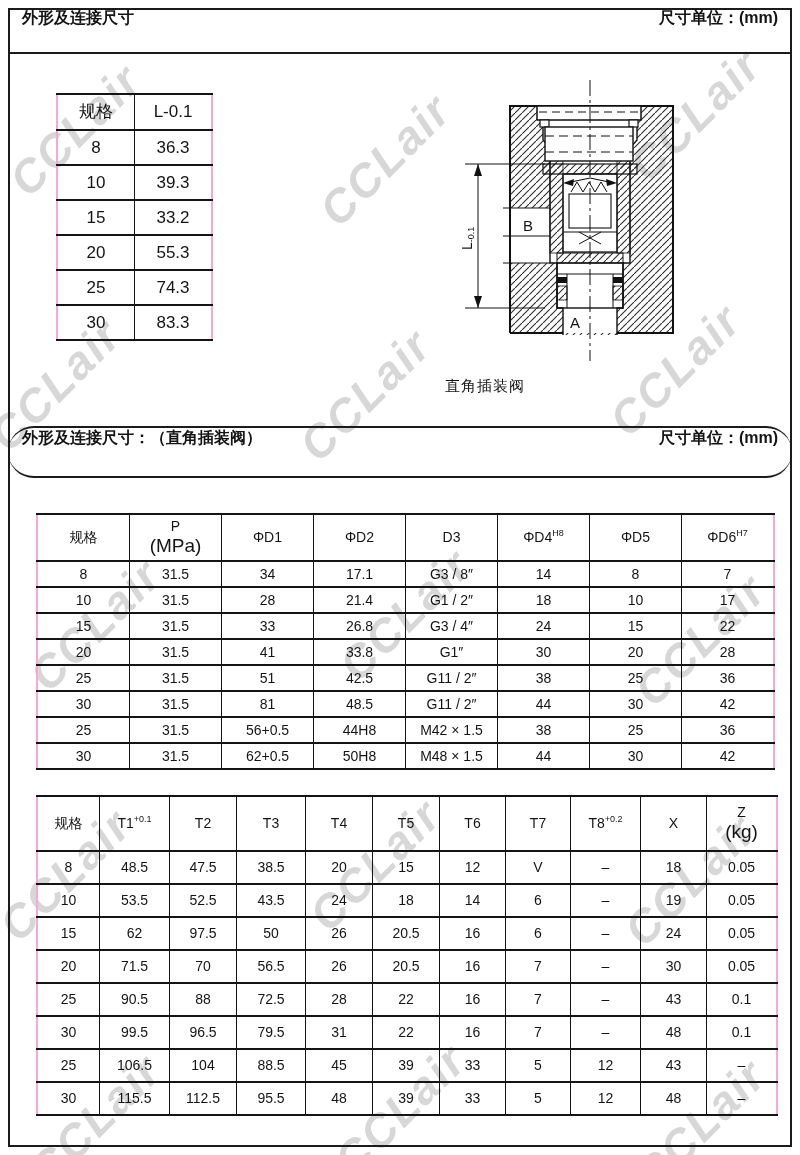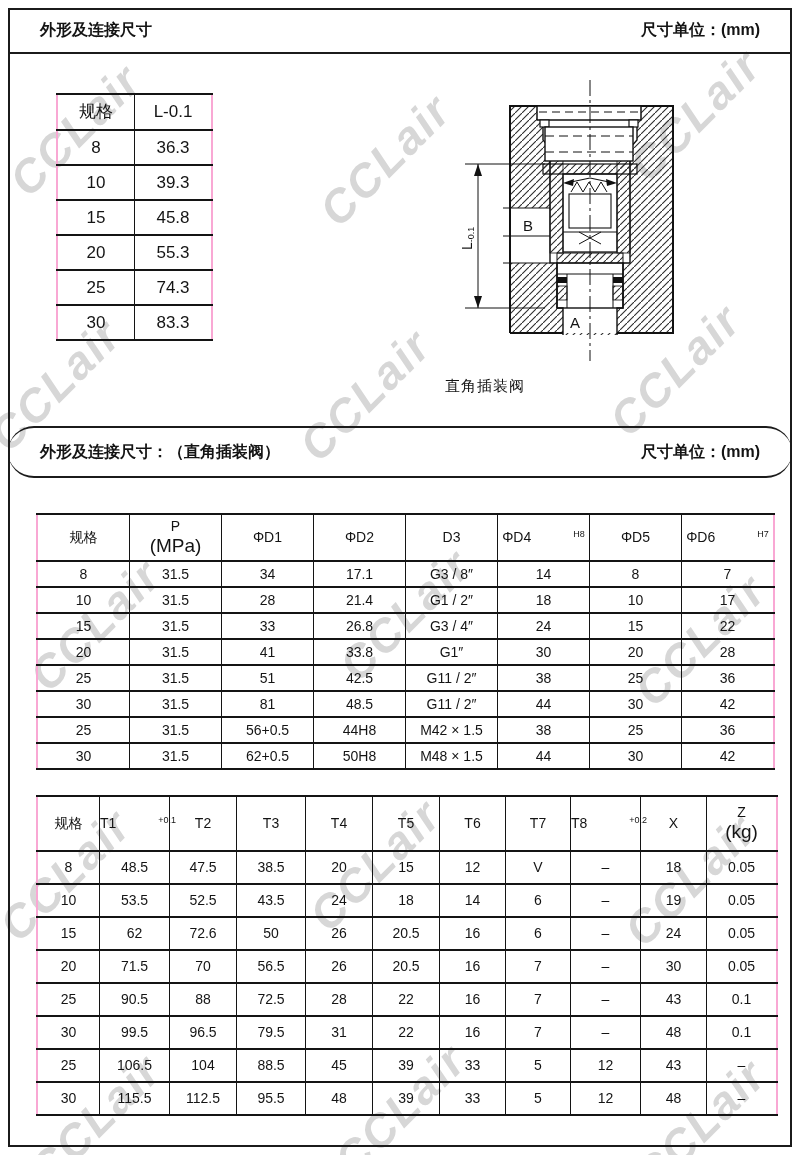--- a/index.html
+++ b/index.html
@@ -16,37 +16,37 @@
     font-weight:bold;font-style:italic;
     font-size:46px;letter-spacing:2px;
     transform:translate(-50%,-50%) rotate(-45deg);
     user-select:none;
   }
   
   .frame{position:absolute;left:8px;top:8px;right:8px;bottom:8px;border:2px solid #1b1b1b;z-index:1;}
   
   .band{
     position:absolute;left:8px;right:8px;z-index:2;
-    display:flex;justify-content:space-between;align-items:center;
-    padding:0 32px;box-sizing:border-box;
+    display:flex;justify-content:space-between;align-items:flex-start;
+    padding:0 14px;box-sizing:border-box;
     font-weight:bold;font-size:16px;
   }
   .band1{top:8px;height:46px;border-bottom:2px solid #1b1b1b;}
   .band2{top:426px;height:52px;border-top:2px solid #1b1b1b;border-bottom:2px solid #1b1b1b;border-radius:26px;}
   
   table.tbl{
     position:absolute;z-index:2;border-collapse:collapse;table-layout:fixed;
     background:transparent;border:2px solid #f9a8d4;
   }
   .tbl th,.tbl td{
     border:1px solid #141414;border-top-width:2px;border-bottom-width:2px;
     text-align:center;vertical-align:middle;padding:0;
     font-weight:normal;background:transparent;line-height:1.15;
   }
-  .tbl sup{font-size:9px;vertical-align:super;line-height:0;padding-left:42px;}
+  .tbl sup{font-size:9px;vertical-align:super;line-height:0;}
   .tbl .h2{font-size:19px;margin-top:1px;}
   .tbl1{left:56px;top:93px;width:152px;font-size:17px;}
   .tbl1 th{height:34px;}
   .tbl1 td{height:33px;}
   .tbl1 th,.tbl1 td{width:76px;}
   .tbl2{left:36px;top:513px;width:728px;font-size:14px;}
   .tbl2 th{height:45px;}
   .tbl2 td{height:24px;}
   .tbl2 th,.tbl2 td{width:91px;}
   .tbl3{left:36px;top:795px;width:728px;font-size:14px;}
@@ -101,21 +101,21 @@
       <tr>
         <td>8</td>
         <td>36.3</td>
       </tr>
       <tr>
         <td>10</td>
         <td>39.3</td>
       </tr>
       <tr>
         <td>15</td>
-        <td>45.8</td>
+        <td>33.2</td>
       </tr>
       <tr>
         <td>20</td>
         <td>55.3</td>
       </tr>
       <tr>
         <td>25</td>
         <td>74.3</td>
       </tr>
       <tr>
@@ -332,21 +332,21 @@
         <td>18</td>
         <td>14</td>
         <td>6</td>
         <td>–</td>
         <td>19</td>
         <td>0.05</td>
       </tr>
       <tr>
         <td>15</td>
         <td>62</td>
-        <td>72.6</td>
+        <td>97.5</td>
         <td>50</td>
         <td>26</td>
         <td>20.5</td>
         <td>16</td>
         <td>6</td>
         <td>–</td>
         <td>24</td>
         <td>0.05</td>
       </tr>
       <tr>

